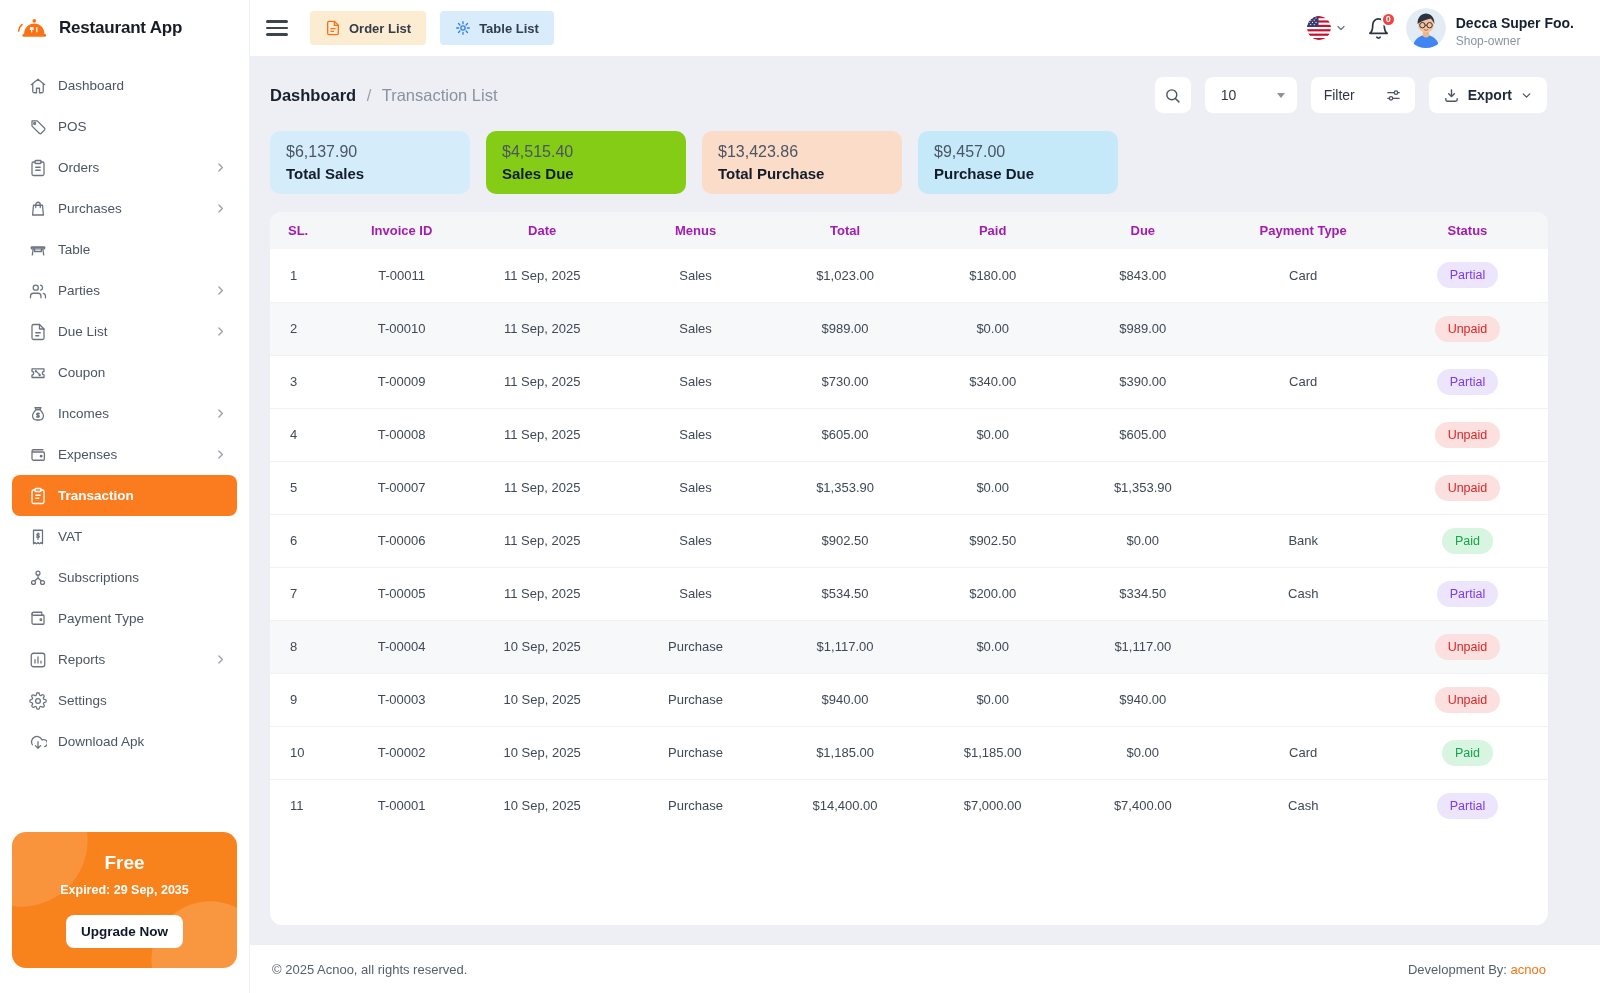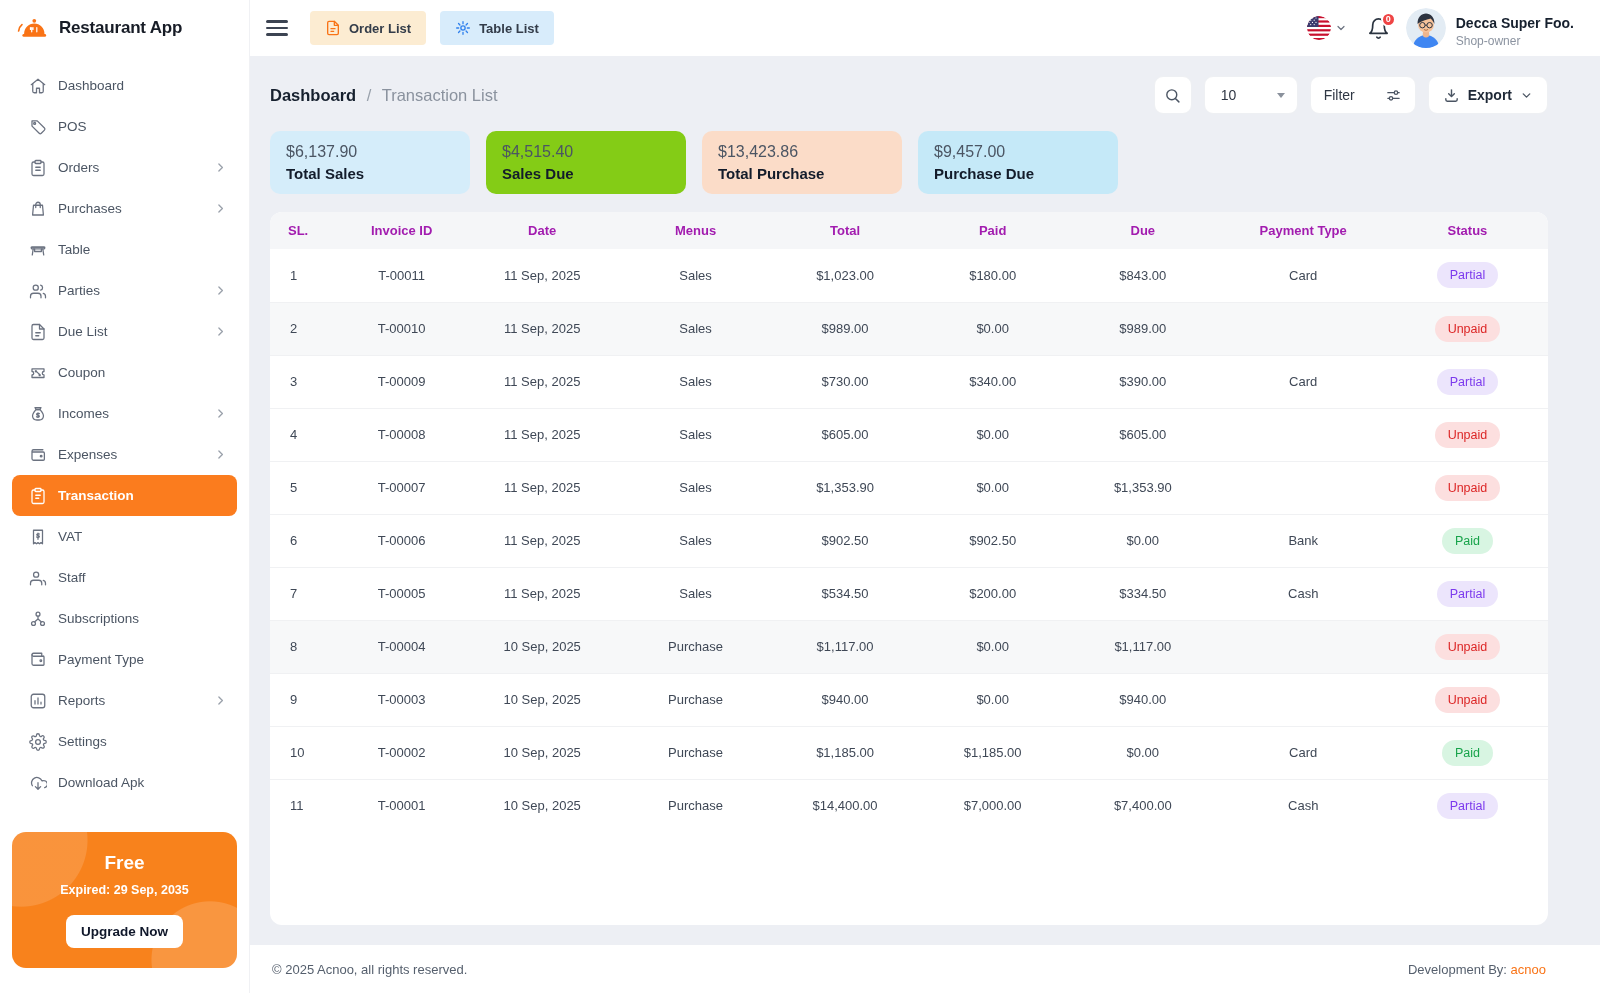--- a/index.html
+++ b/index.html
@@ -250,30 +250,20 @@
           <span class="nav-label">Transaction</span>
         </div>
         <div class="nav-item">
           <span class="nav-icon">
             <svg viewBox="0 0 24 24" fill="none" stroke="currentColor" stroke-width="1.7" stroke-linecap="round" stroke-linejoin="round">
               <path d="M6 3h12v18l-2-1.5L14 21l-2-1.5L10 21l-2-1.5L6 21V3z"></path>
               <path d="M12 7v8M13.8 8c-1.5-.9-3.7-.3-3.4 1.2.3 1.4 3.4.5 3.4 2 0 1.3-2.1 1.7-3.6.7"></path>
             </svg>
           </span>
           <span class="nav-label">VAT</span>
-        </div>
-        <div class="nav-item">
-          <span class="nav-icon">
-            <svg viewBox="0 0 24 24" fill="none" stroke="currentColor" stroke-width="1.7" stroke-linecap="round" stroke-linejoin="round">
-              <path d="M17 21v-2a4 4 0 0 0-4-4H6a4 4 0 0 0-4 4v2"></path>
-              <circle cx="9.5" cy="7.5" r="3.4"></circle>
-              <path d="M22 21v-2a4 4 0 0 0-3-3.87"></path>
-            </svg>
-          </span>
-          <span class="nav-label">Staff</span>
         </div>
         <div class="nav-item">
           <span class="nav-icon">
             <svg viewBox="0 0 24 24" fill="none" stroke="currentColor" stroke-width="1.7" stroke-linecap="round" stroke-linejoin="round">
               <circle cx="12" cy="5.5" r="2.6"></circle>
               <circle cx="6" cy="18" r="2.6"></circle>
               <circle cx="18" cy="18" r="2.6"></circle>
               <path d="M12 8.1V12m0 0-4.3 3.8M12 12l4.3 3.8"></path>
             </svg>
           </span>

